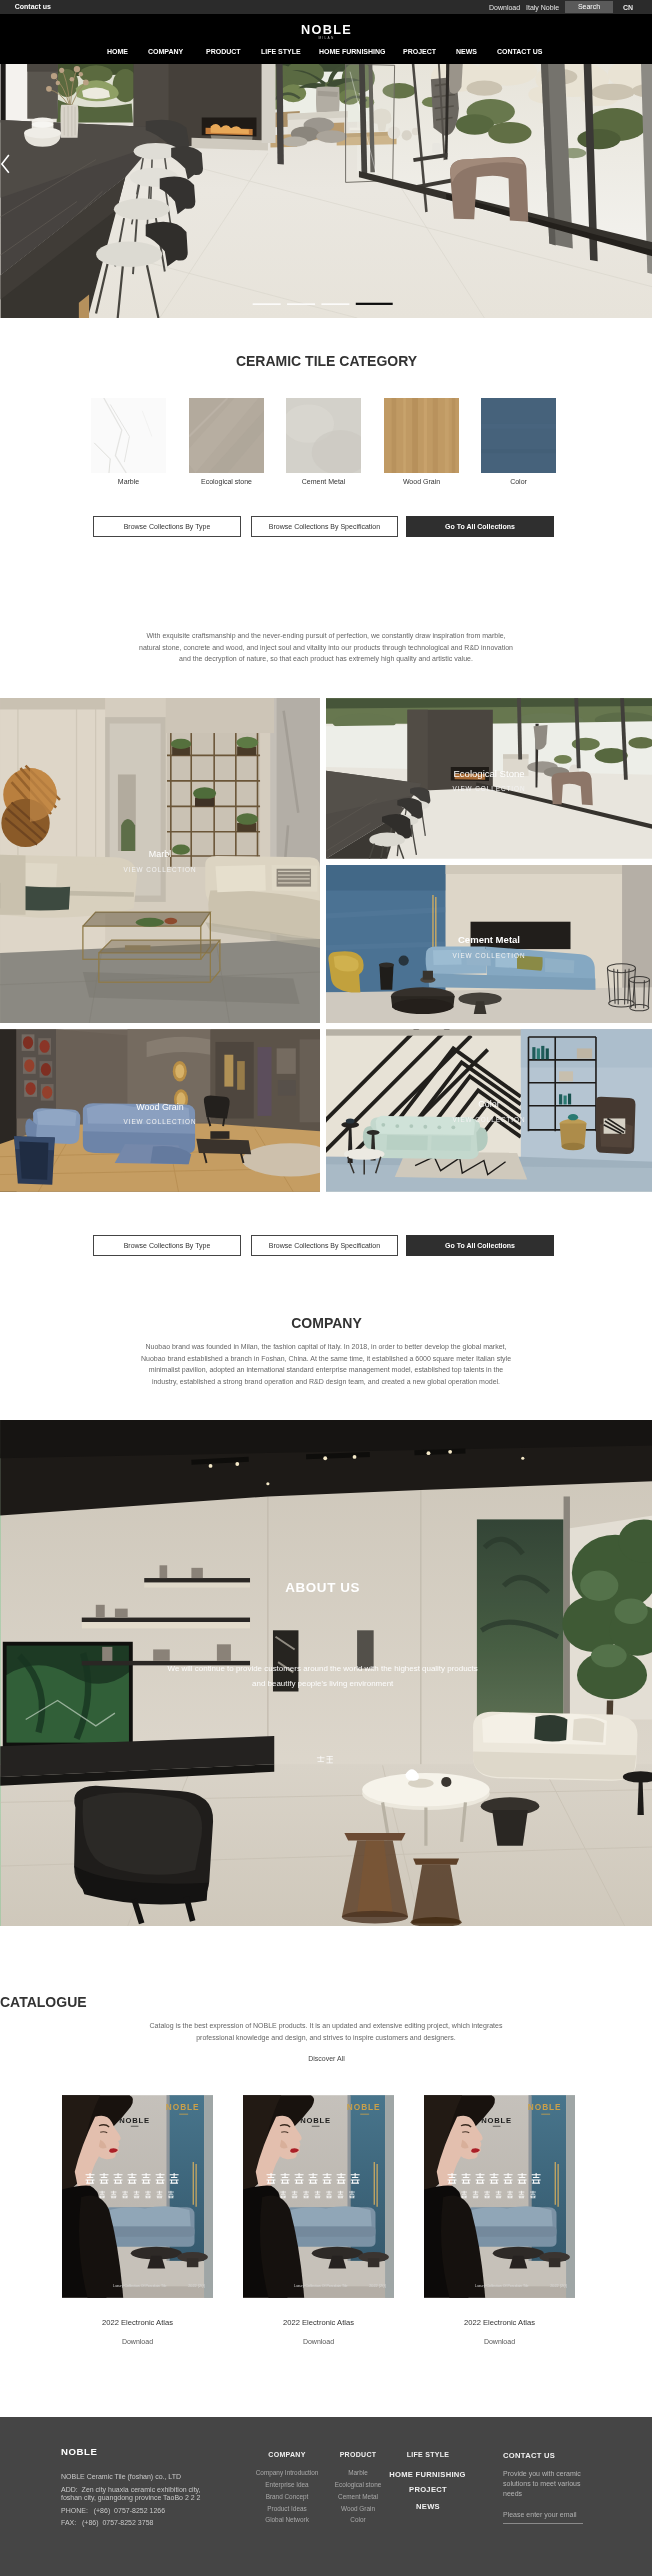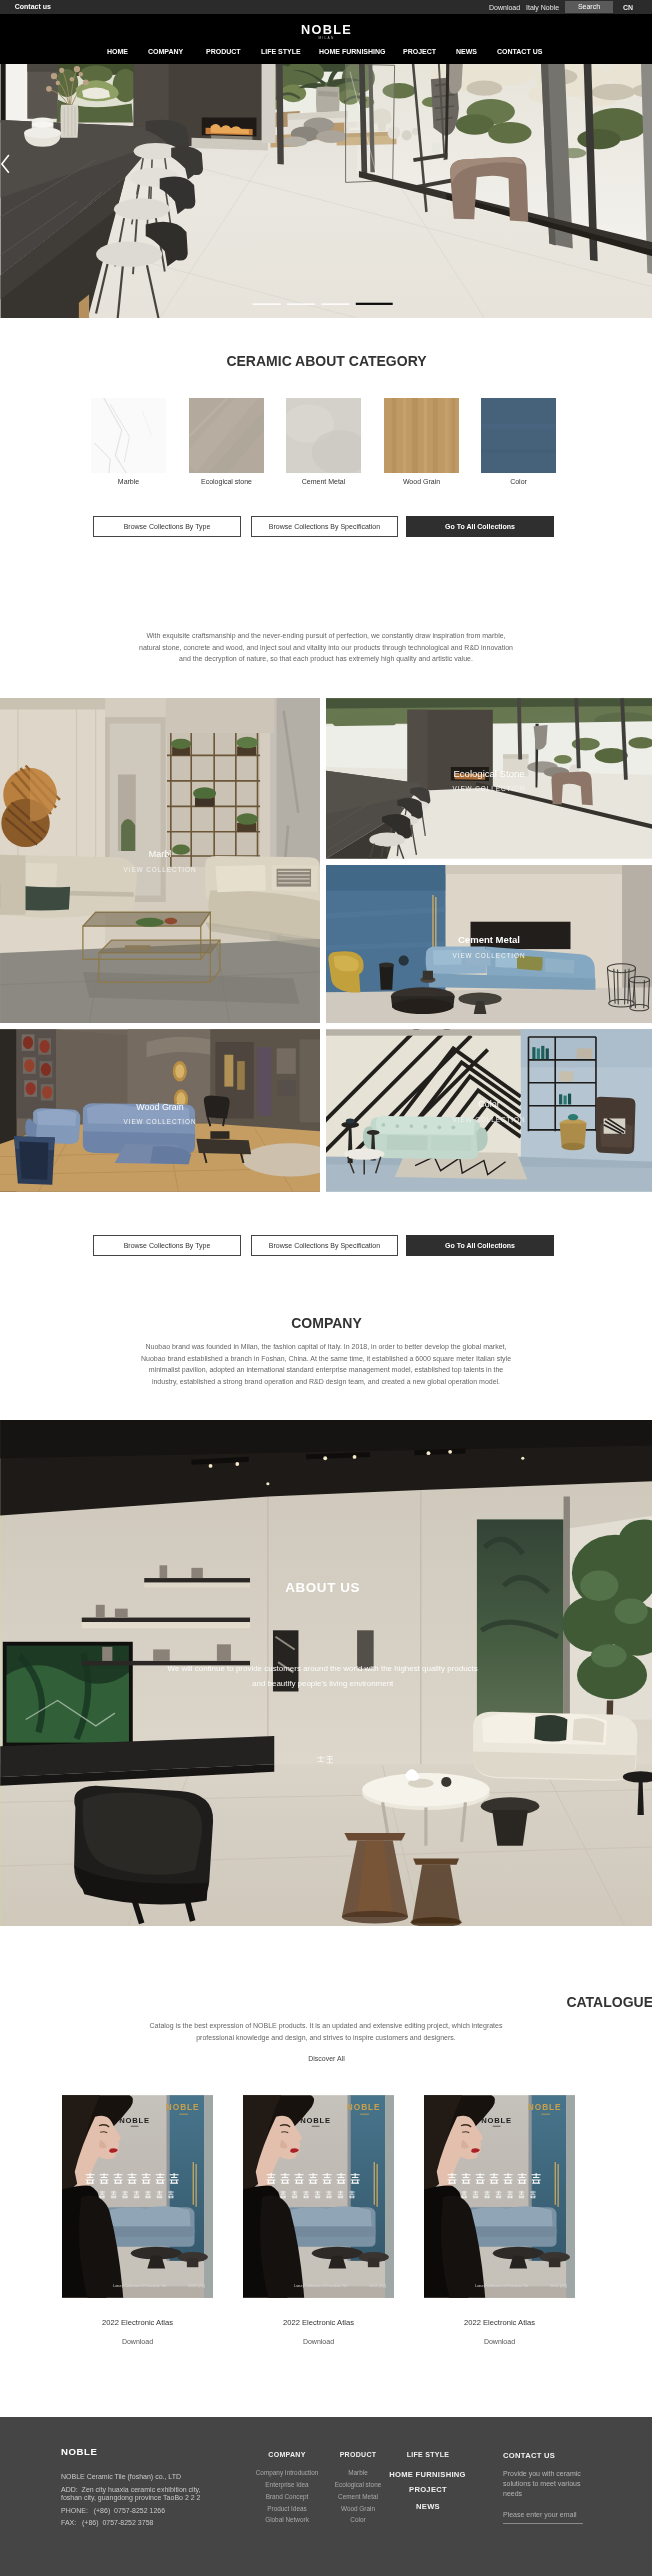--- a/index.html
+++ b/index.html
@@ -253,21 +253,21 @@
 
     <path d="M13 143 L2 157 L13 171" stroke="#ffffff" stroke-width="2.5" fill="none"></path>
 
     <rect x="396" y="376" width="44" height="2.5" fill="#ffffff" opacity="0.9"></rect>
     <rect x="450" y="376" width="44" height="2.5" fill="#ffffff" opacity="0.9"></rect>
     <rect x="504" y="376" width="44" height="2.5" fill="#ffffff" opacity="0.9"></rect>
     <rect x="558" y="375" width="58" height="3.5" fill="#0c0c0c"></rect>
   </svg>
   </div>
 
-  <div class="abs" style="left:0;top:353px;width:653px;text-align:center;color:#333;font-size:14px;font-weight:bold;">CERAMIC ABOUT CATEGORY</div>
+  <div class="abs" style="left:0;top:353px;width:653px;text-align:center;color:#333;font-size:14px;font-weight:bold;">CERAMIC TILE CATEGORY</div>
 
   <div class="abs" id="swatches" style="left:91px;top:398px;width:470px;height:92px;">
 
     <svg class="abs" style="left:0;top:0;" width="75" height="75" viewBox="0 0 117 117">
       <rect width="117" height="117" fill="#fafafa"></rect>
       <path d="M20 0 L48 50 L38 90 L55 117" stroke="#dededc" stroke-width="2" fill="none" opacity="0.8"></path>
       <path d="M30 10 L60 60 L52 100" stroke="#e3e3e1" stroke-width="1.5" fill="none"></path>
       <path d="M5 70 L30 95 L28 117" stroke="#ddddd9" stroke-width="1.5" fill="none"></path>
       <path d="M80 20 L95 60" stroke="#ececea" stroke-width="1" fill="none"></path>
     </svg>
@@ -678,21 +678,21 @@
 
     <div class="abs" style="left:251px;top:0;width:147px;height:21px;border:0.6px solid #444;color:#333;font-size:7px;text-align:center;line-height:20px;background:#fff;">Browse Collections By Specification</div>
 
     <div class="abs" style="left:406px;top:0;width:148px;height:21px;background:#2f2f2f;color:#fff;font-size:7px;font-weight:bold;text-align:center;line-height:21px;">Go To All Collections</div>
   </div>
 
   <div class="abs" style="left:0;top:1315px;width:653px;text-align:center;color:#333;font-size:14px;font-weight:bold;">COMPANY</div>
 
   <div class="abs" style="left:71px;top:1341px;width:510px;text-align:center;color:#666;font-size:7px;line-height:11.5px;">Nuobao brand was founded in Milan, the fashion capital of Italy. In 2018, in order to better develop the global market,<br>Nuobao brand established a branch in Foshan, China. At the same time, it established a 6000 square meter Italian style<br>minimalist pavilion, adopted an international standard enterprise management model, established top talents in the<br>industry, established a strong brand operation and R&amp;D design team, and created a new global operation model.</div>
 
-  <div class="abs" id="about" style="left:0;top:1420px;width:653px;height:506px;background:#bef264;">
+  <div class="abs" id="about" style="left:0;top:1420px;width:653px;height:506px;background:#22c55e;">
   <svg width="653" height="506" style="display:block;" viewBox="0 0 1024 794">
     <defs>
       <linearGradient id="awall" x1="0" y1="0" x2="0" y2="1">
         <stop offset="0" stop-color="#ccc5b8"></stop>
             <stop offset="1" stop-color="#ddd7cc"></stop>
       </linearGradient>
       <linearGradient id="afloor" x1="0" y1="0" x2="0" y2="1">
         <stop offset="0" stop-color="#d9d3c8"></stop>
             <stop offset="1" stop-color="#cfc8bb"></stop>
       </linearGradient>
@@ -815,21 +815,21 @@
 
     <text x="506" y="394" text-anchor="middle" font-family="Liberation Sans, sans-serif" font-size="12.5" fill="#fff" opacity="0.95">We will continue to provide customers around the world with the highest quality products</text>
     <text x="506" y="417" text-anchor="middle" font-family="Liberation Sans, sans-serif" font-size="12.5" fill="#fff" opacity="0.95">and beautify people's living environment</text>
 
     <g stroke="#fff" stroke-width="1.2" fill="none" opacity="0.9">
       <path d="M497 530 L509 530 M503 527 L503 536 M498 536 L508 536 M512 528 L522 528 M512 532 L522 532 M517 528 L517 538 M512 538 L522 538"></path>
     </g>
   </svg>
   </div>
 
-  <div class="abs" style="left:0;top:1994px;width:653px;text-align:right;color:#333;font-size:14px;font-weight:bold;">CATALOGUE</div>
+  <div class="abs" style="left:0;top:1994px;width:653px;text-align:left;color:#333;font-size:14px;font-weight:bold;">CATALOGUE</div>
 
   <div class="abs" style="left:71px;top:2020px;width:510px;text-align:center;color:#666;font-size:7px;line-height:11.5px;">Catalog is the best expression of NOBLE products. It is an updated and extensive editing project, which integrates<br>professional knowledge and design, and strives to inspire customers and designers.</div>
 
   <div class="abs" style="left:0;top:2055px;width:653px;text-align:center;color:#444;font-size:7px;">Discover All</div>
 
   <div class="abs" id="catalogues" style="left:0;top:2095px;width:653px;height:255px;">
     <svg width="0" height="0" style="position:absolute;">
       <defs>
         <linearGradient id="cwall" x1="0" y1="0" x2="0" y2="1">
           <stop offset="0" stop-color="#c5c1bb"></stop>

